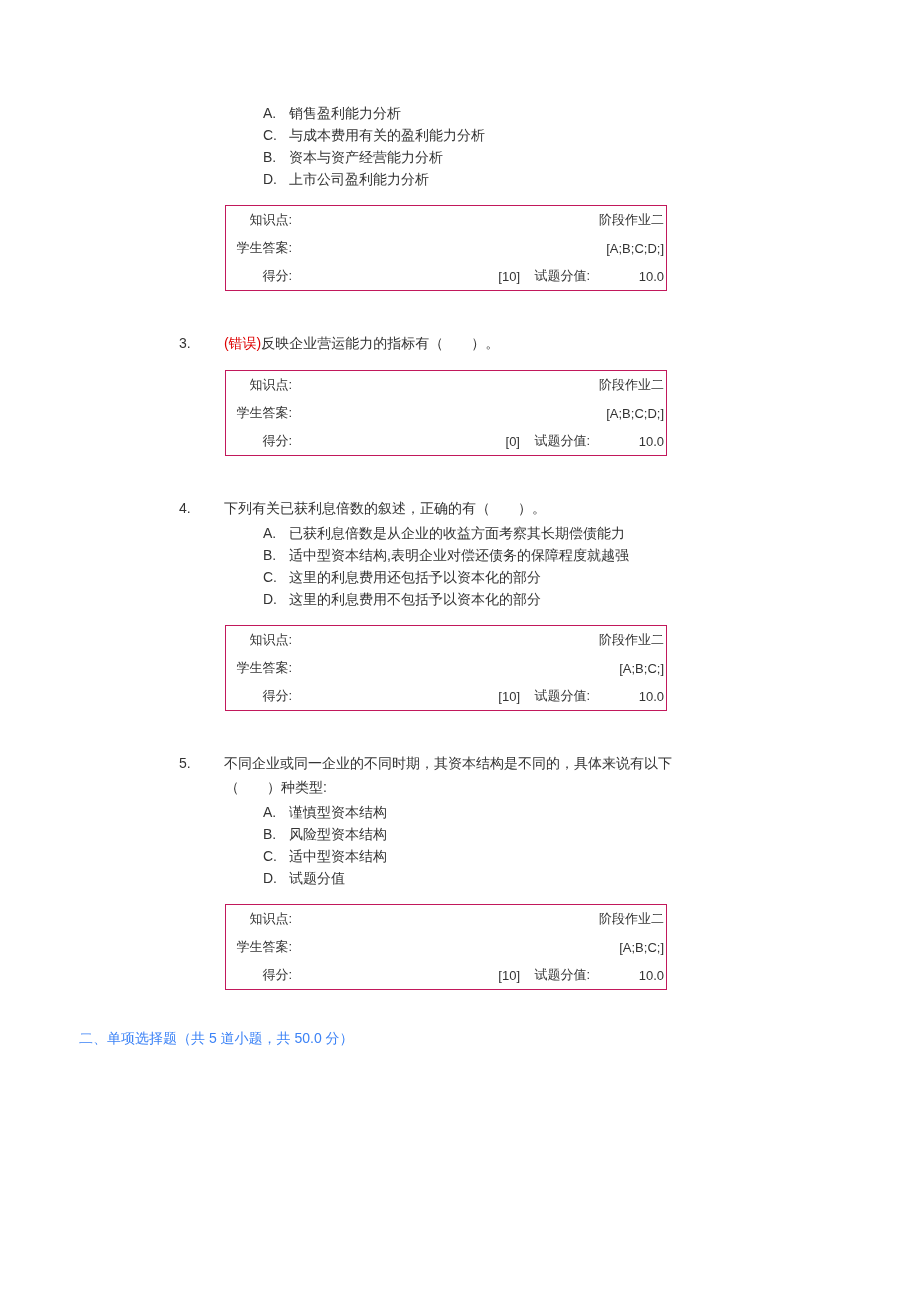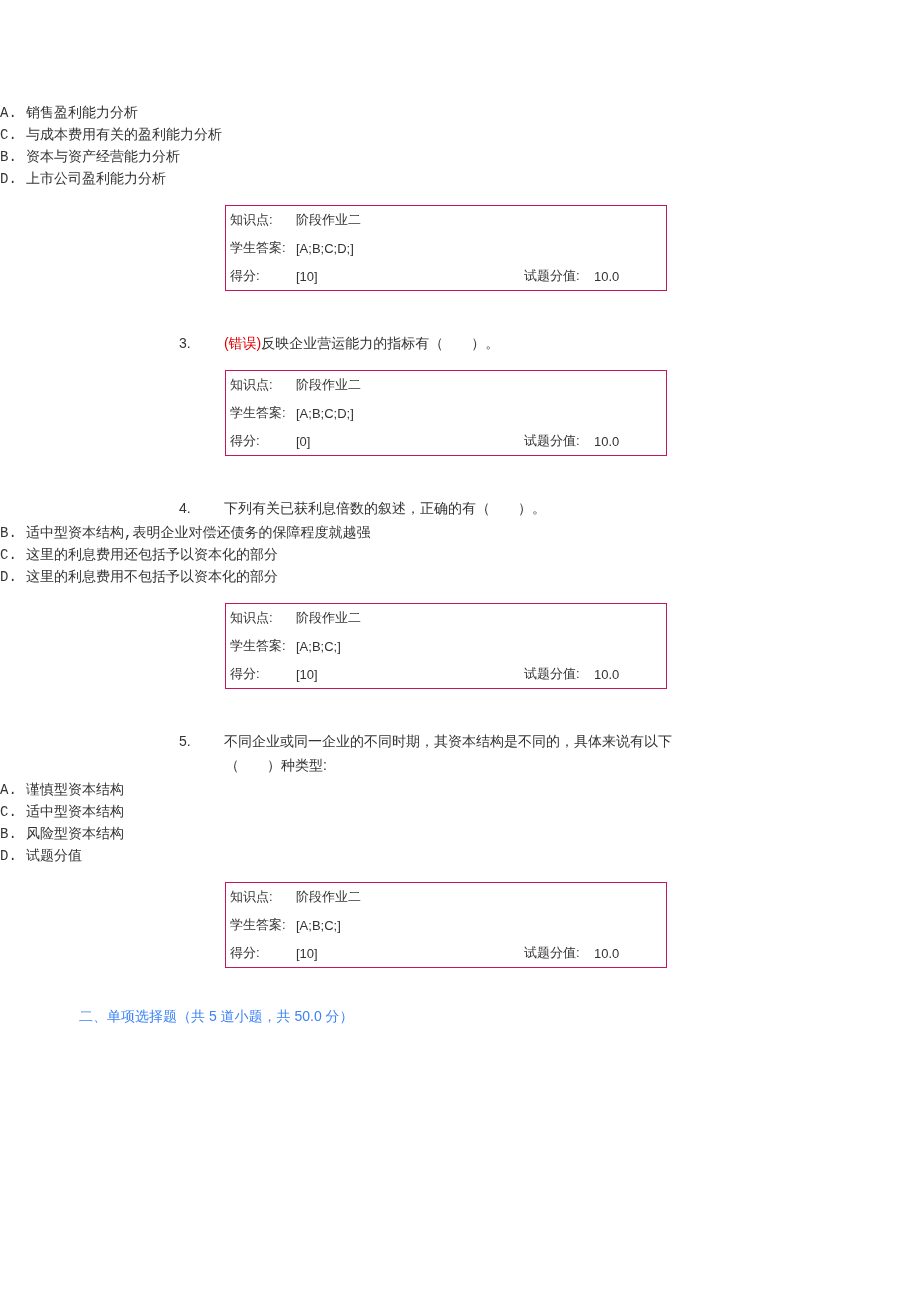--- a/index.html
+++ b/index.html
@@ -25,39 +25,40 @@
   }
   .q-num {
     display: inline-block;
     width: 18px;
   }
   .wrong {
     color: #d00;
     font-weight: normal;
   }
   .options {
+    margin-left: 263px;
     margin-top: 2px;
-    font-family: Liberation Mono, monospace;
   }
   .option {
     line-height: 22px;
   }
   .opt-letter {
     display: inline-block;
     width: 26px;
   }
   .box-wrapper {
     margin-left: 225px;
     margin-top: 15px;
     width: 440px;
     border: 1px solid #c2185b;
   }
   .info-table {
     width: 100%;
     border-collapse: collapse;
+    text-align: right;
   }
   .info-table td {
     padding: 5px 2px;
     font-size: 13px;
     vertical-align: middle;
   }
   .info-table .label {
     width: 62px;
     padding-left: 4px;
   }
@@ -136,20 +137,21 @@
         </table>
     </div>
   </div>
 
   <div class="question">
     <div class="question-stem">
       <span class="q-num">4.</span>
       <span>下列有关已获利息倍数的叙述，正确的有（　　）。</span>
     </div>
     <div class="options">
+      <div class="option"><span class="opt-letter">A.</span><span>已获利息倍数是从企业的收益方面考察其长期偿债能力</span></div>
       <div class="option"><span class="opt-letter">B.</span><span>适中型资本结构,表明企业对偿还债务的保障程度就越强</span></div>
       <div class="option"><span class="opt-letter">C.</span><span>这里的利息费用还包括予以资本化的部分</span></div>
       <div class="option"><span class="opt-letter">D.</span><span>这里的利息费用不包括予以资本化的部分</span></div>
     </div>
     <div class="box-wrapper">
       <table class="info-table">
         <tbody>
             <tr>
           <td class="label">知识点:</td>
           <td class="value" colspan="3">阶段作业二</td>
@@ -169,22 +171,22 @@
     </div>
   </div>
 
   <div class="question">
     <div class="question-stem">
       <span class="q-num">5.</span>
       <span>不同企业或同一企业的不同时期，其资本结构是不同的，具体来说有以下（　　）种类型:</span>
     </div>
     <div class="options">
       <div class="option"><span class="opt-letter">A.</span><span>谨慎型资本结构</span></div>
+      <div class="option"><span class="opt-letter">B.</span><span>风险型资本结构</span></div>
       <div class="option"><span class="opt-letter">C.</span><span>适中型资本结构</span></div>
-      <div class="option"><span class="opt-letter">B.</span><span>风险型资本结构</span></div>
       <div class="option"><span class="opt-letter">D.</span><span>试题分值</span></div>
     </div>
     <div class="box-wrapper">
       <table class="info-table">
         <tbody>
             <tr>
           <td class="label">知识点:</td>
           <td class="value" colspan="3">阶段作业二</td>
         </tr>
         <tr>

